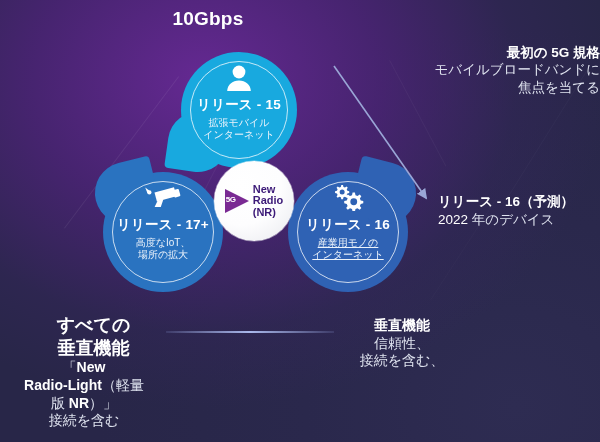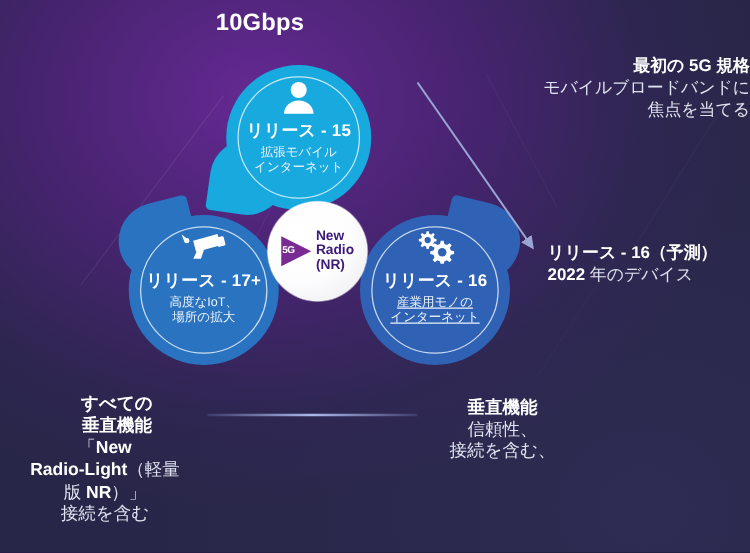--- a/index.html
+++ b/index.html
@@ -188,29 +188,29 @@
   #note-top-right .bd { font-size: 13.5px; }
 
   #note-right {
     left: 438px; top: 193px; width: 162px;
     font-size: 13.5px;
     line-height: 1.3;
     text-align: left;
     font-weight: bold;
   }
   #note-right .bd { font-weight: normal; }
-  #note-right .yr { font-weight: bold; }
+  #note-right .yr { font-weight: normal; }
 
   #note-bottom-left {
     left: 0px; top: 314px; width: 168px;
     text-align: center;
     font-size: 14px;
     line-height: 1.26;
   }
-  #note-bottom-left .hd { font-size: 14px; margin-left: 19px; }
+  #note-bottom-left .hd { font-size: 18px; margin-left: 19px; }
   #note-bottom-left .bd { font-size: 14px; }
   #note-bottom-left .big { font-weight: bold; color: #ffffff; }
 
   #note-bottom-right {
     left: 312px; top: 317px; width: 180px;
     text-align: center;
     font-size: 14px;
     line-height: 1.26;
   }
 

